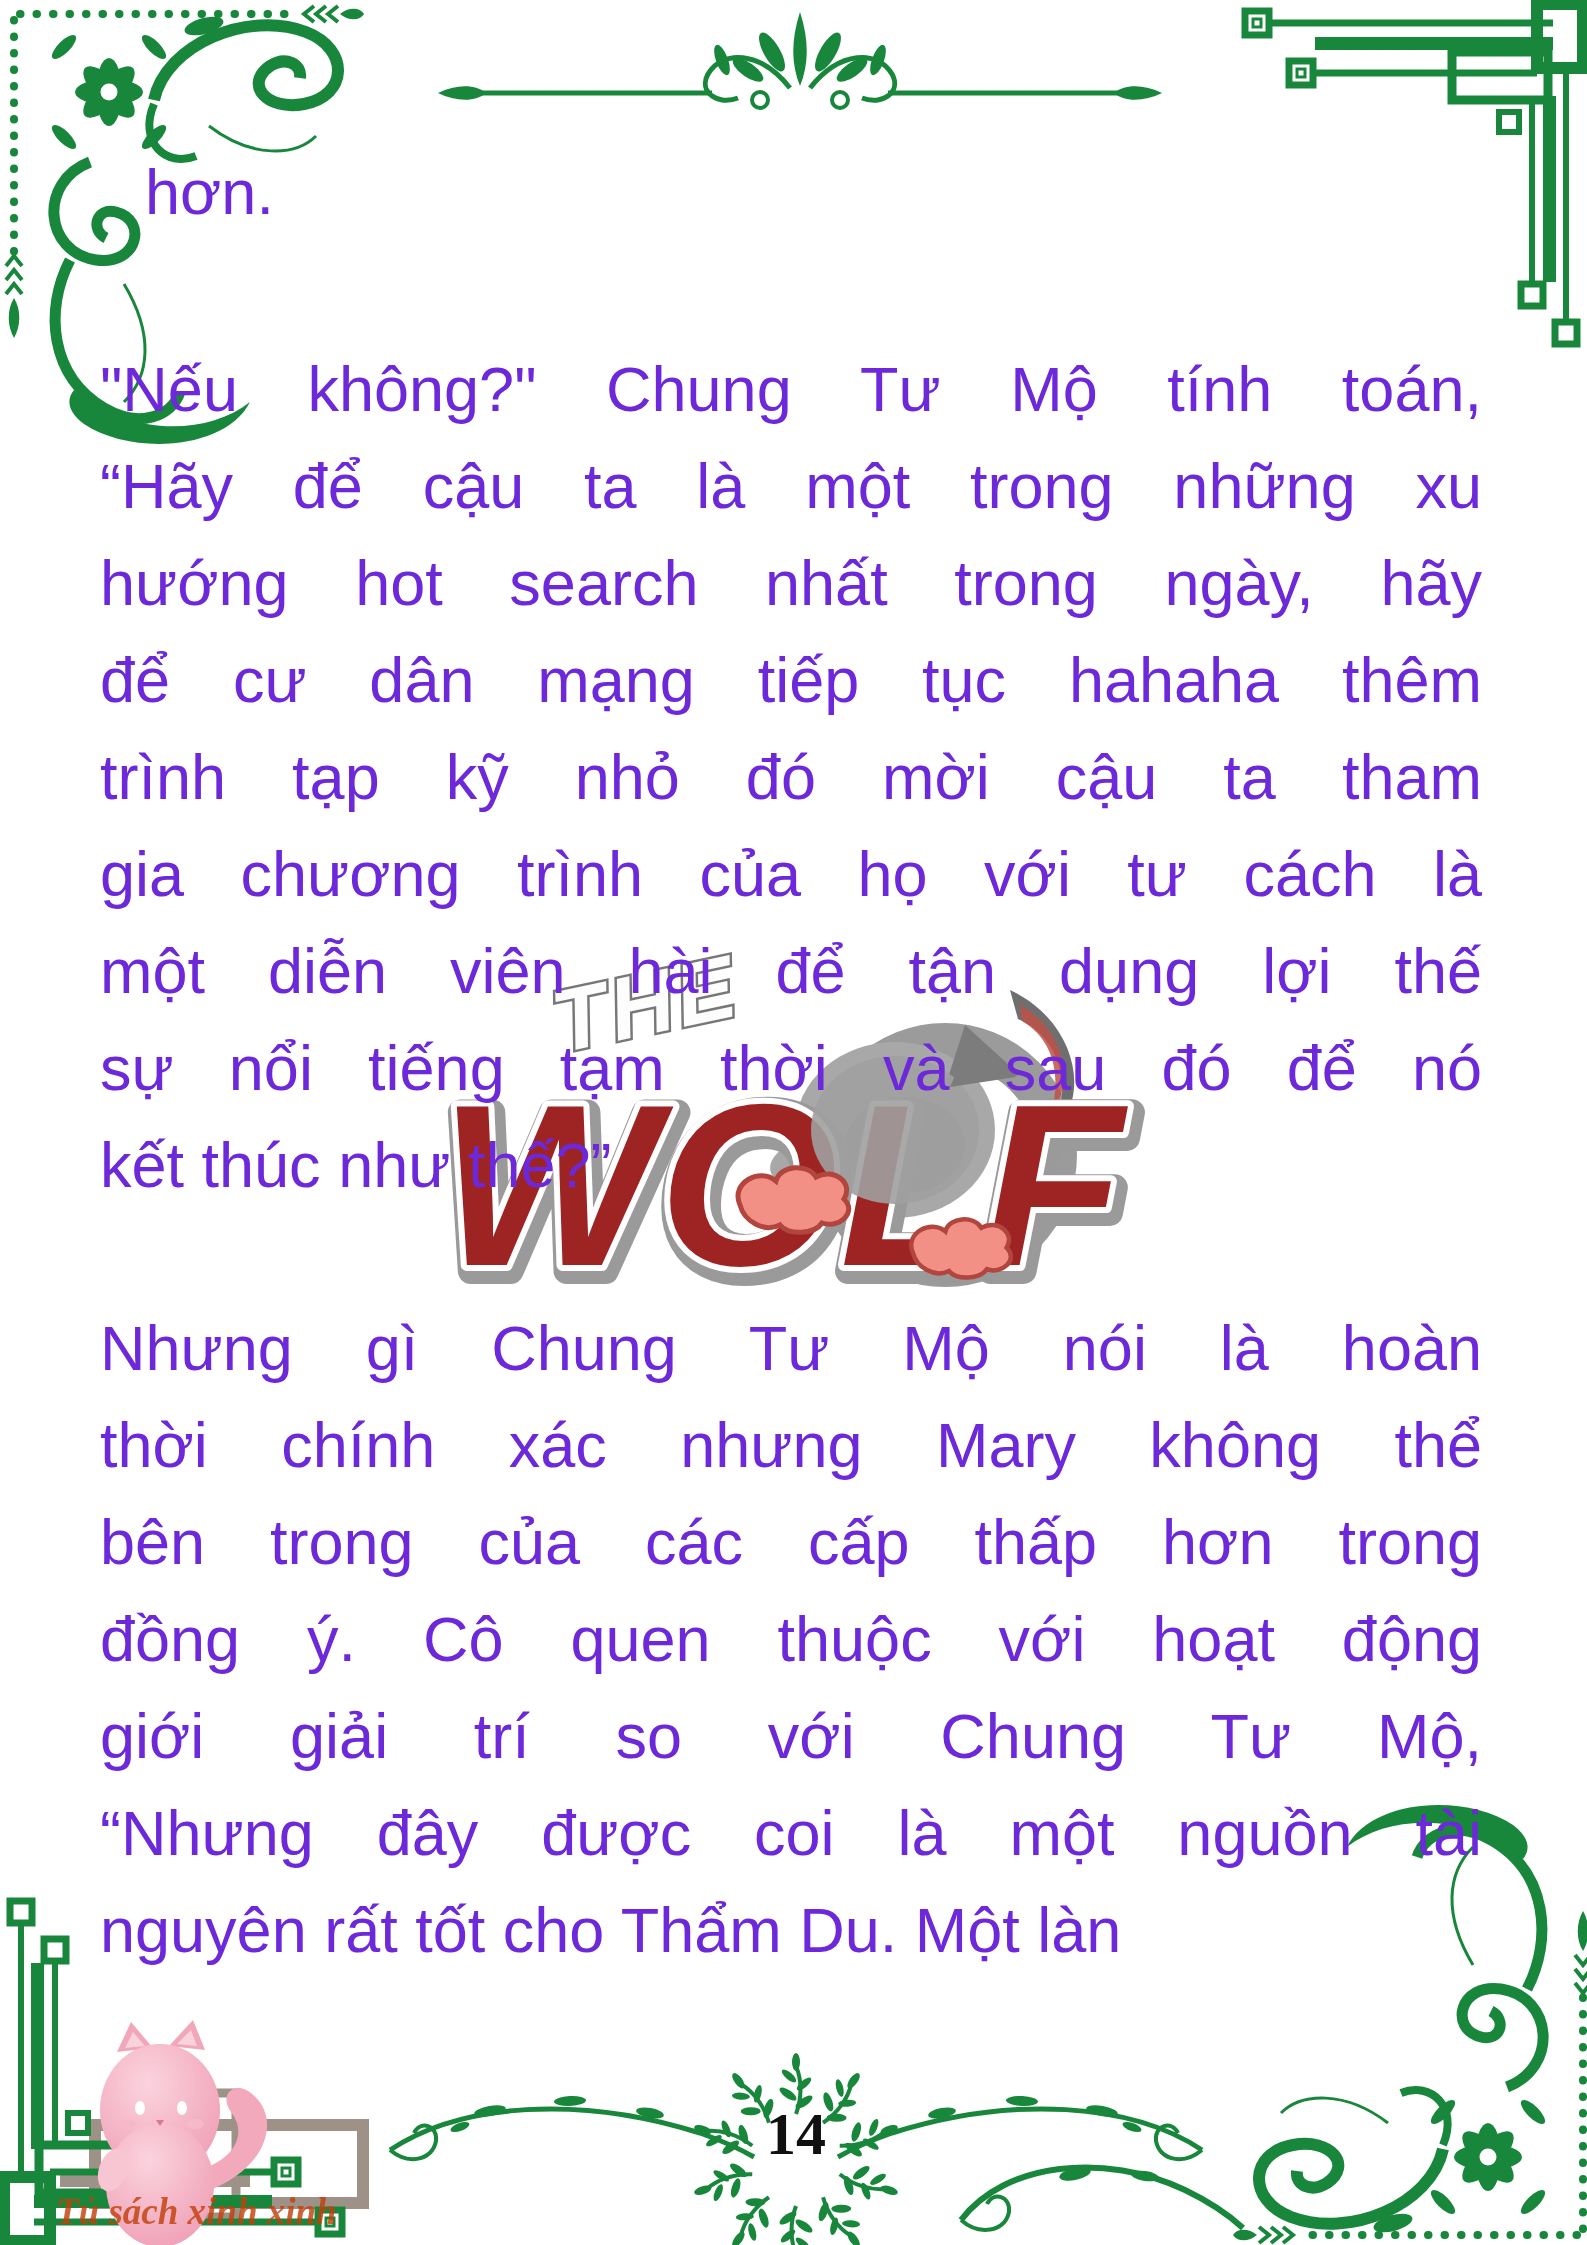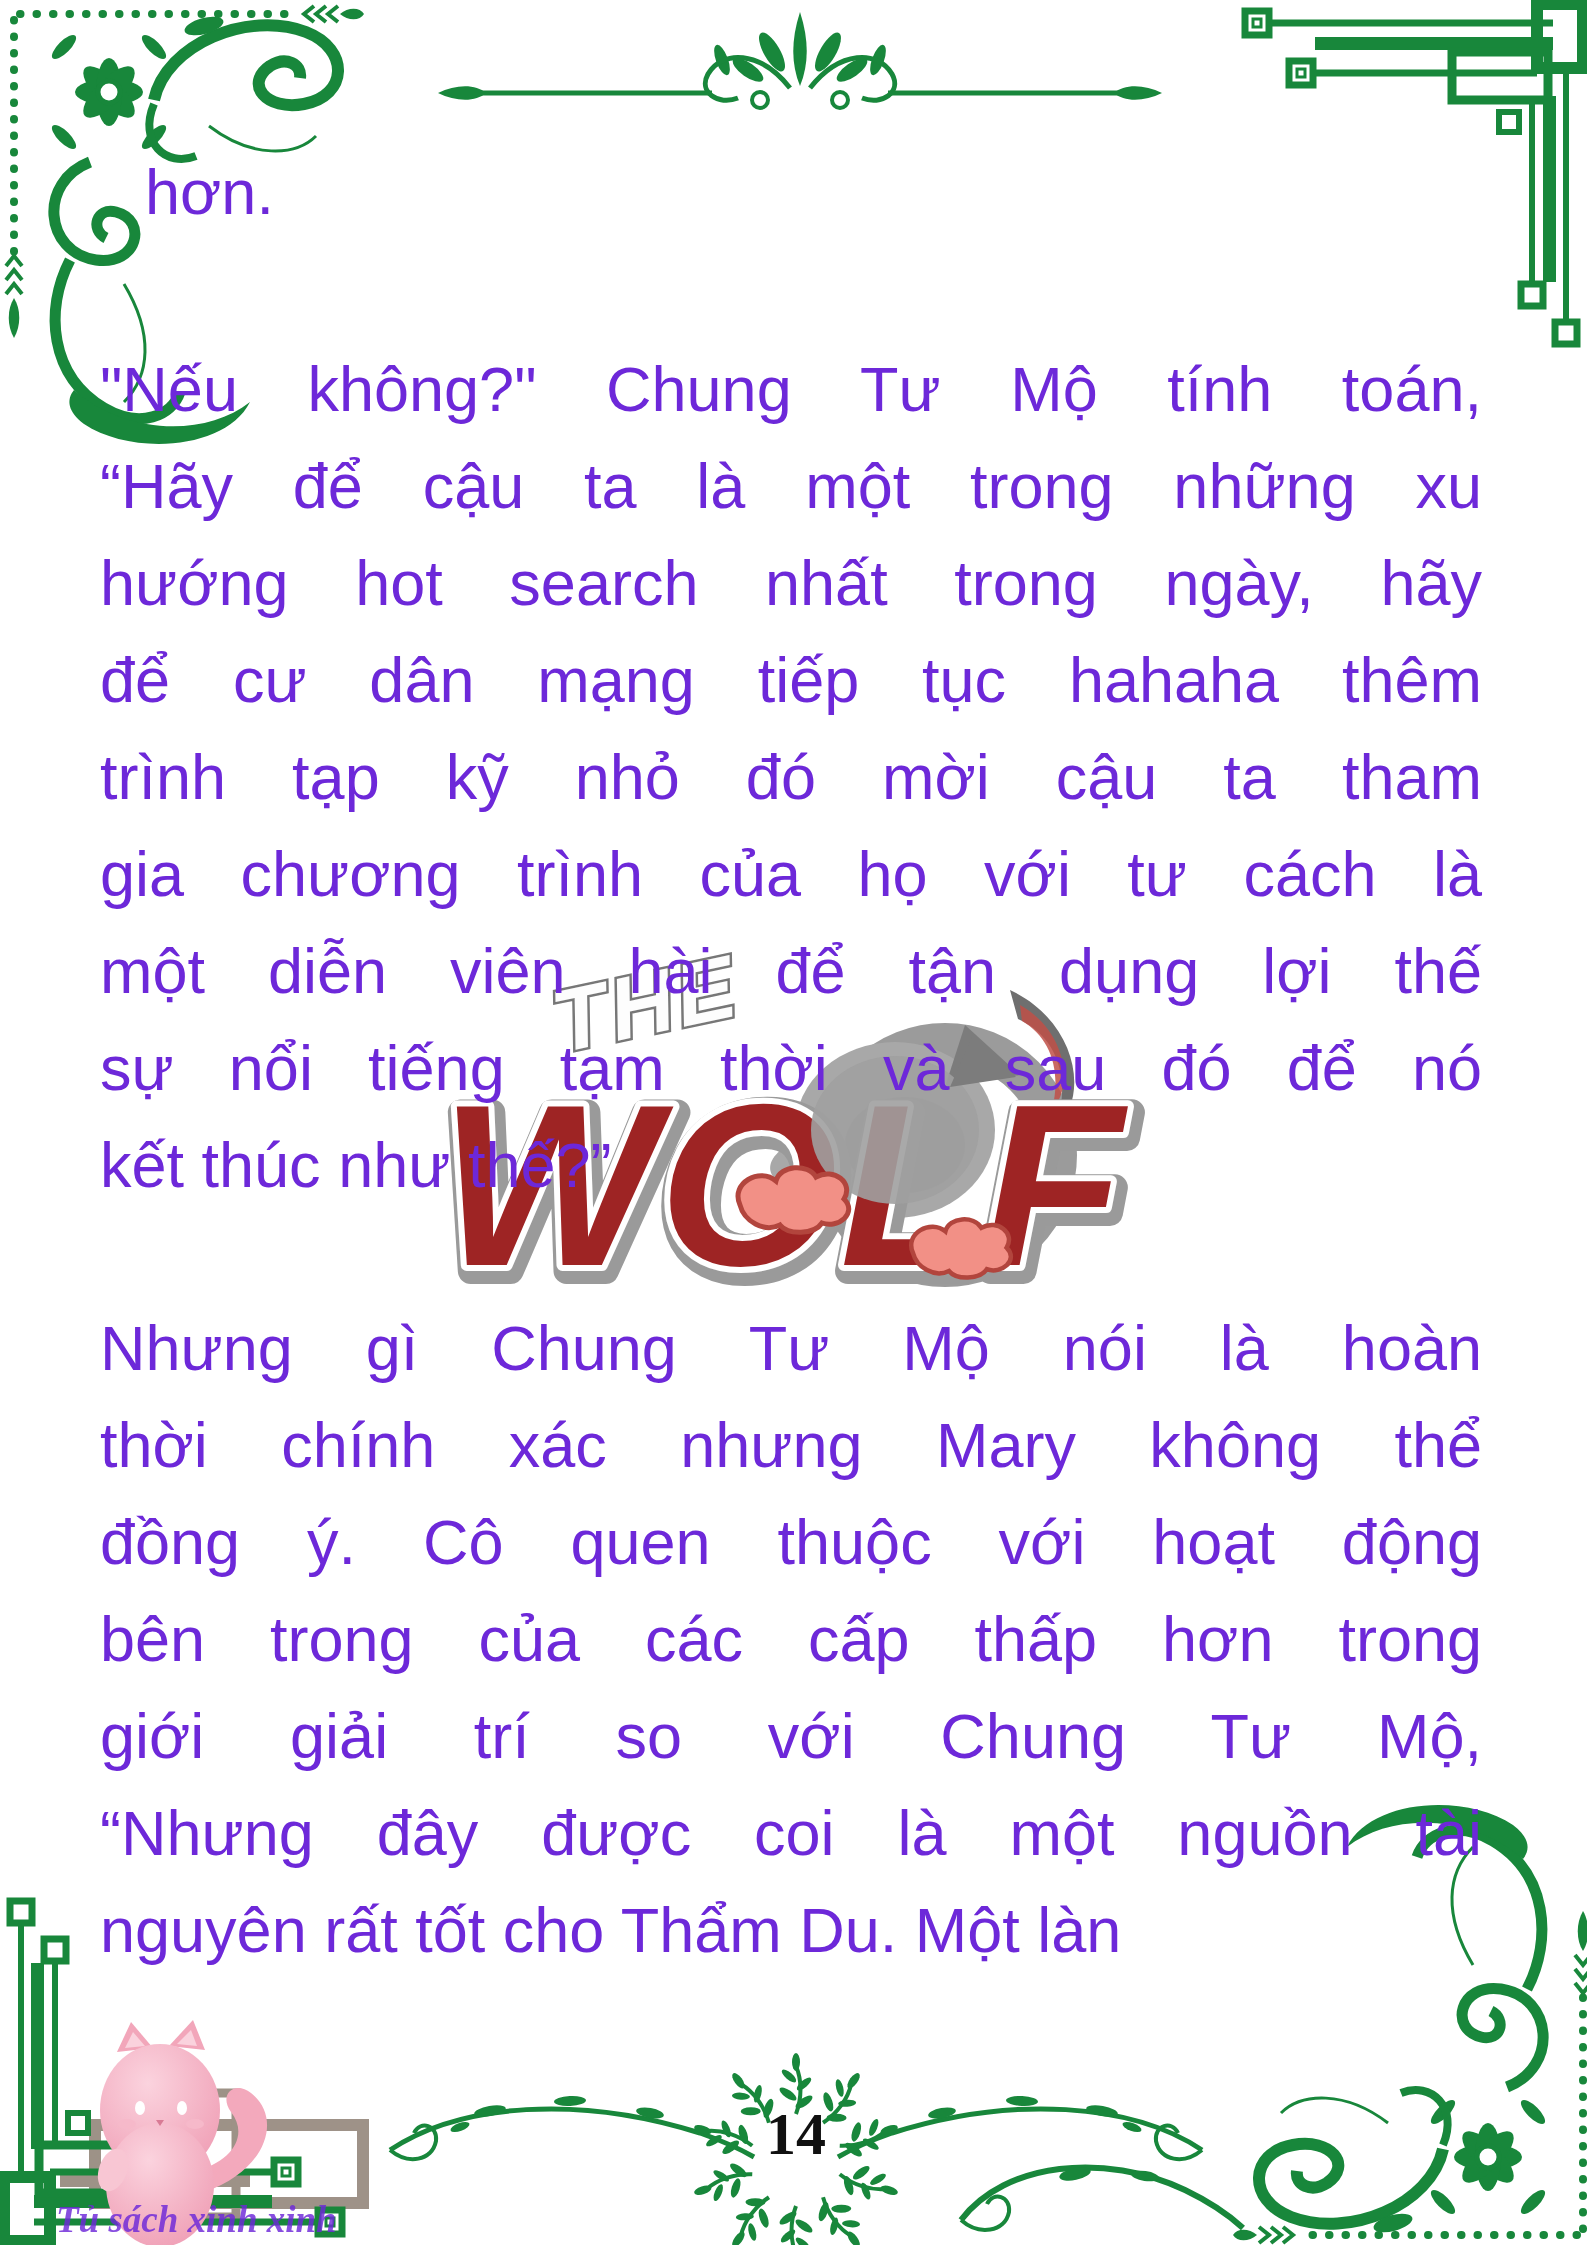--- a/index.html
+++ b/index.html
@@ -22,21 +22,21 @@
   .p1{padding-left:45px;}
   .p2{margin-top:100px !important;}
   .p3{margin-top:86px !important;}
   .line{text-align:justify;text-align-last:justify;-moz-text-align-last:justify;}
   .line.last{text-align-last:left;-moz-text-align-last:left;}
   .pagenum{position:absolute;left:736px;top:2100px;width:120px;z-index:5;
       text-align:center;font-family:"Liberation Serif",serif;font-weight:700;
       font-size:60px;color:#101010;}
   .publisher{position:absolute;left:56px;top:2190px;z-index:6;white-space:nowrap;
       font-family:"Liberation Serif",serif;font-style:italic;font-weight:700;
-      font-size:37px;color:#6d28d9;opacity:.82;margin-top:8px;}
+      font-size:37px;color:#c2410c;opacity:.82;}
 </style>
 </head>
 <body>
 
 <div class="page">
 
   <svg width="0" height="0" style="position:absolute" aria-hidden="true">
     <defs>
       <g id="floral-corner" fill="none" stroke="#18873b">
         <line x1="16" y1="10" x2="290" y2="10" stroke-width="8" stroke-linecap="round" stroke-dasharray="0.5 16"></line>
@@ -167,22 +167,22 @@
       <div class="line">trình tạp kỹ nhỏ đó mời cậu ta tham</div>
       <div class="line">gia chương trình của họ với tư cách là</div>
       <div class="line">một diễn viên hài để tận dụng lợi thế</div>
       <div class="line">sự nổi tiếng tạm thời và sau đó để nó</div>
       <div class="line last">kết thúc như thế?”</div>
     <p></p>
     <p class="p3">
       </p>
       <div class="line">Nhưng gì Chung Tư Mộ nói là hoàn</div>
       <div class="line">thời chính xác nhưng Mary không thể</div>
+      <div class="line">bên trong của các cấp thấp hơn trong</div>
       <div class="line">đồng ý. Cô quen thuộc với hoạt động</div>
-      <div class="line">bên trong của các cấp thấp hơn trong</div>
       <div class="line">giới giải trí so với Chung Tư Mộ,</div>
       <div class="line">“Nhưng đây được coi là một nguồn tài</div>
       <div class="line last">nguyên rất tốt cho Thẩm Du. Một làn</div>
     <p></p>
   </div>
 
   <svg class="orn orn-bl" width="400" height="360" viewBox="0 0 400 360">
     <g fill="none" stroke="#8d7f73" opacity="0.85">
       <rect x="95" y="240" width="268" height="78" stroke-width="12"></rect>
       <rect x="128" y="208" width="108" height="124" stroke-width="9"></rect>

